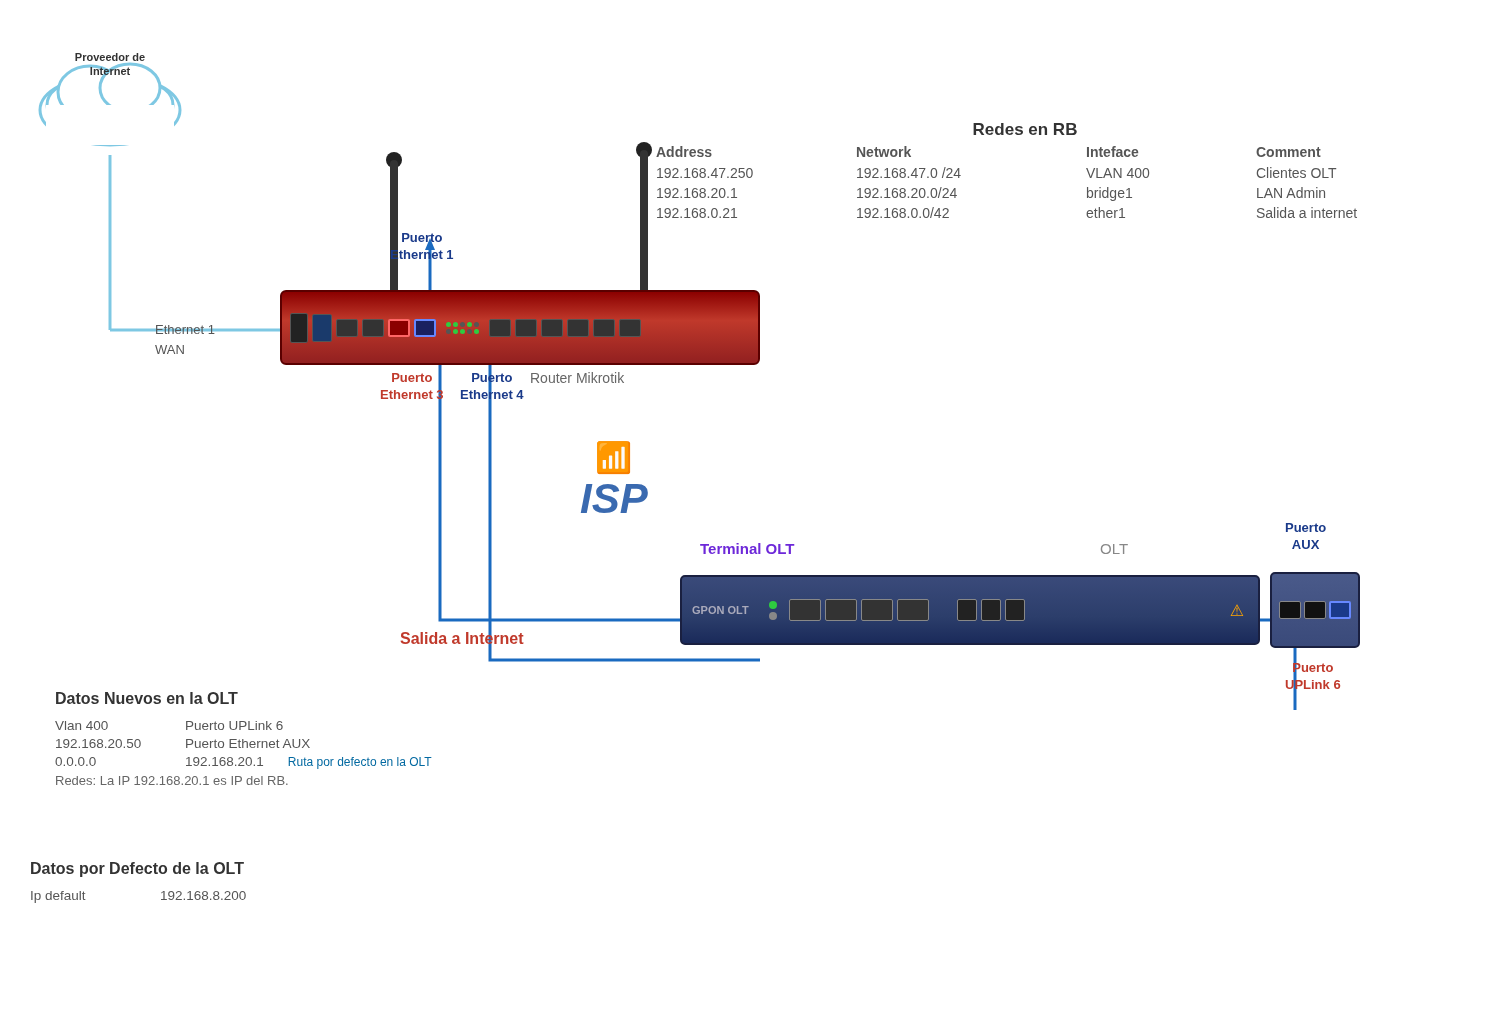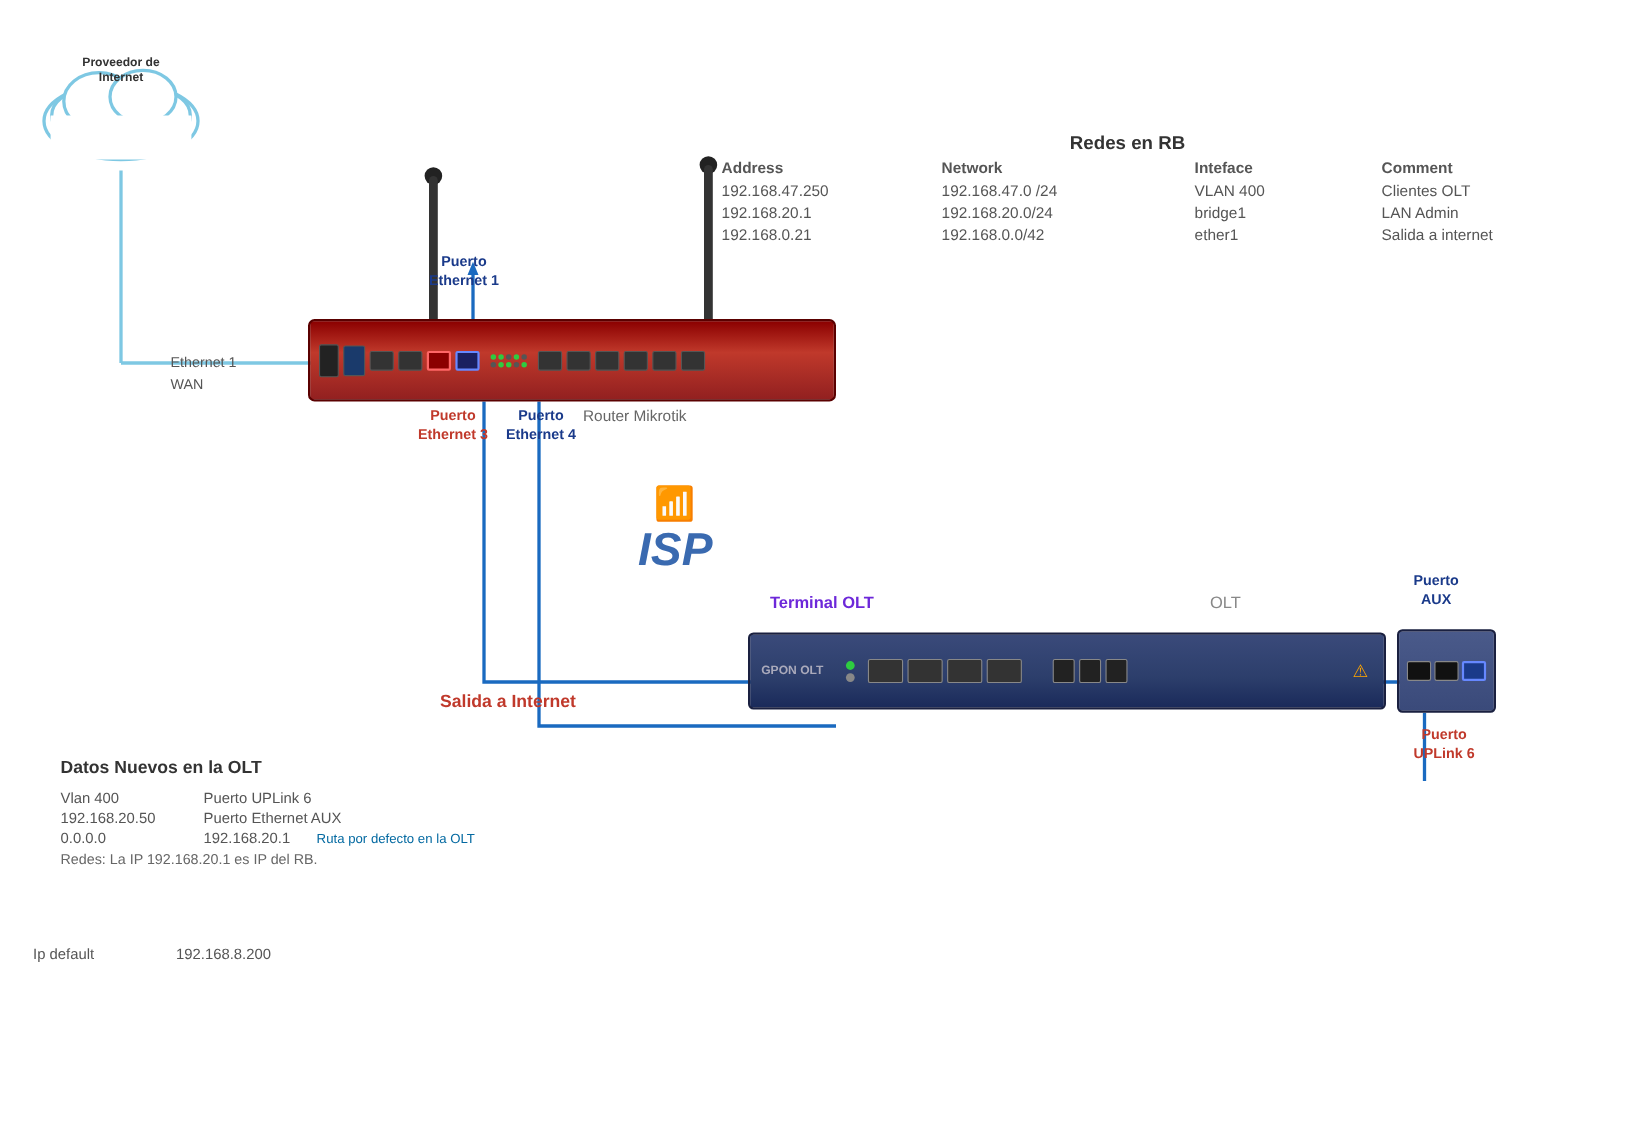--- a/index.html
+++ b/index.html
@@ -577,19 +577,20 @@
     </div>
     <div class="datos-row">
       <span class="datos-key">0.0.0.0</span>
       <span class="datos-val">192.168.20.1</span>
       <span class="datos-extra">Ruta  por defecto en la OLT</span>
     </div>
     <div class="datos-nota">Redes: La IP 192.168.20.1 es IP del RB.</div>
   </div>
 
   <div class="datos-defecto">
+    <div class="datos-title">Datos por Defecto de la OLT</div>
     <div class="datos-row">
       <span class="datos-key">Ip default</span>
       <span class="datos-val">192.168.8.200</span>
     </div>
   </div>
 
 </div>
 
 </body></html>

